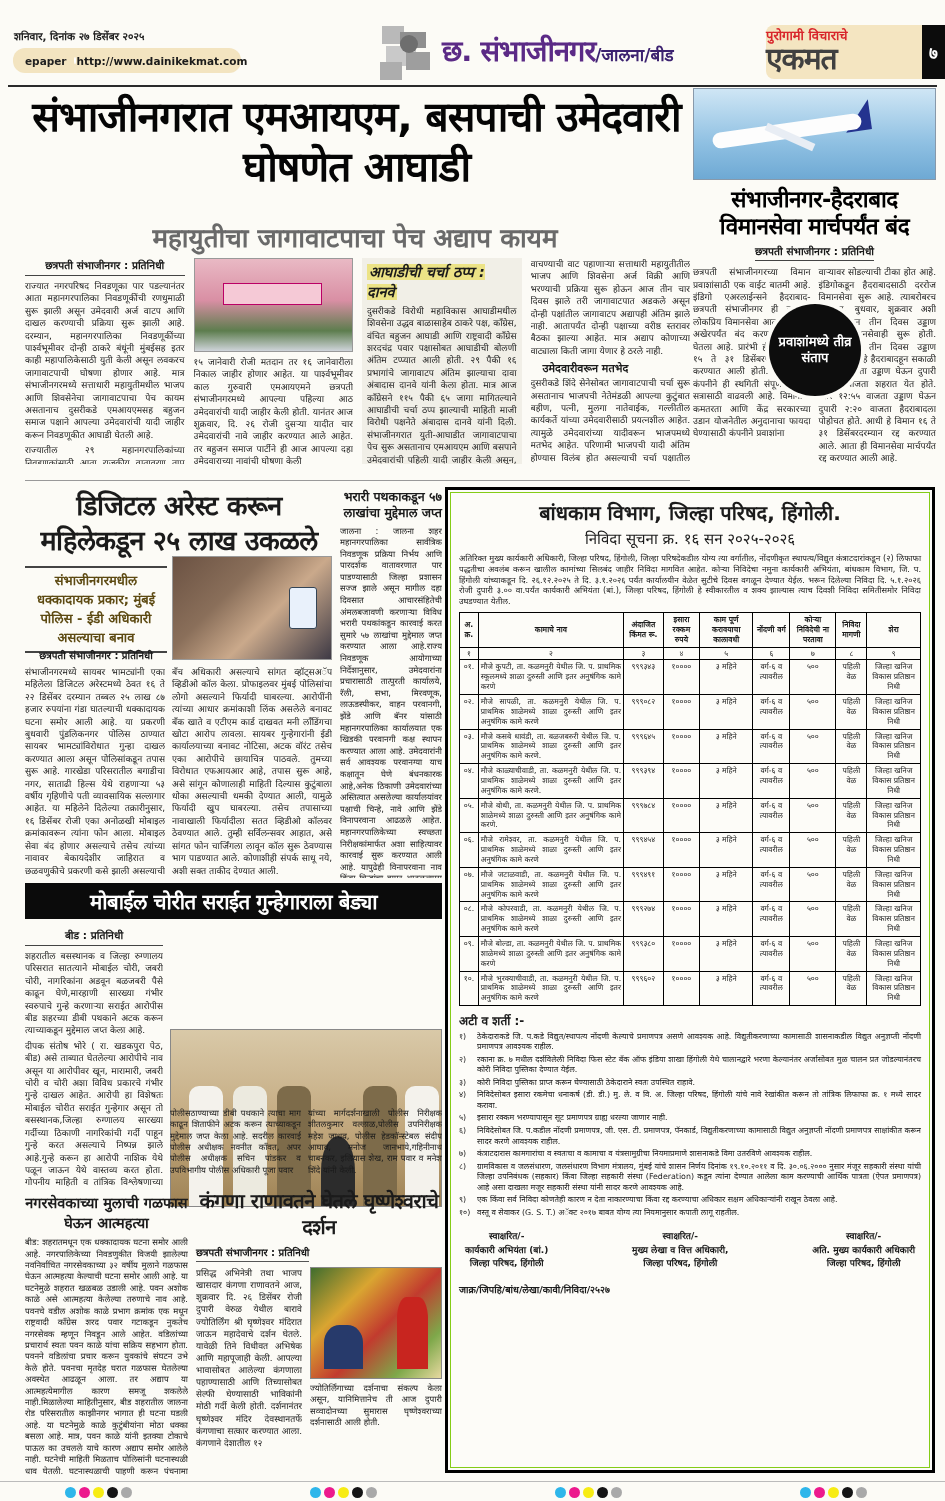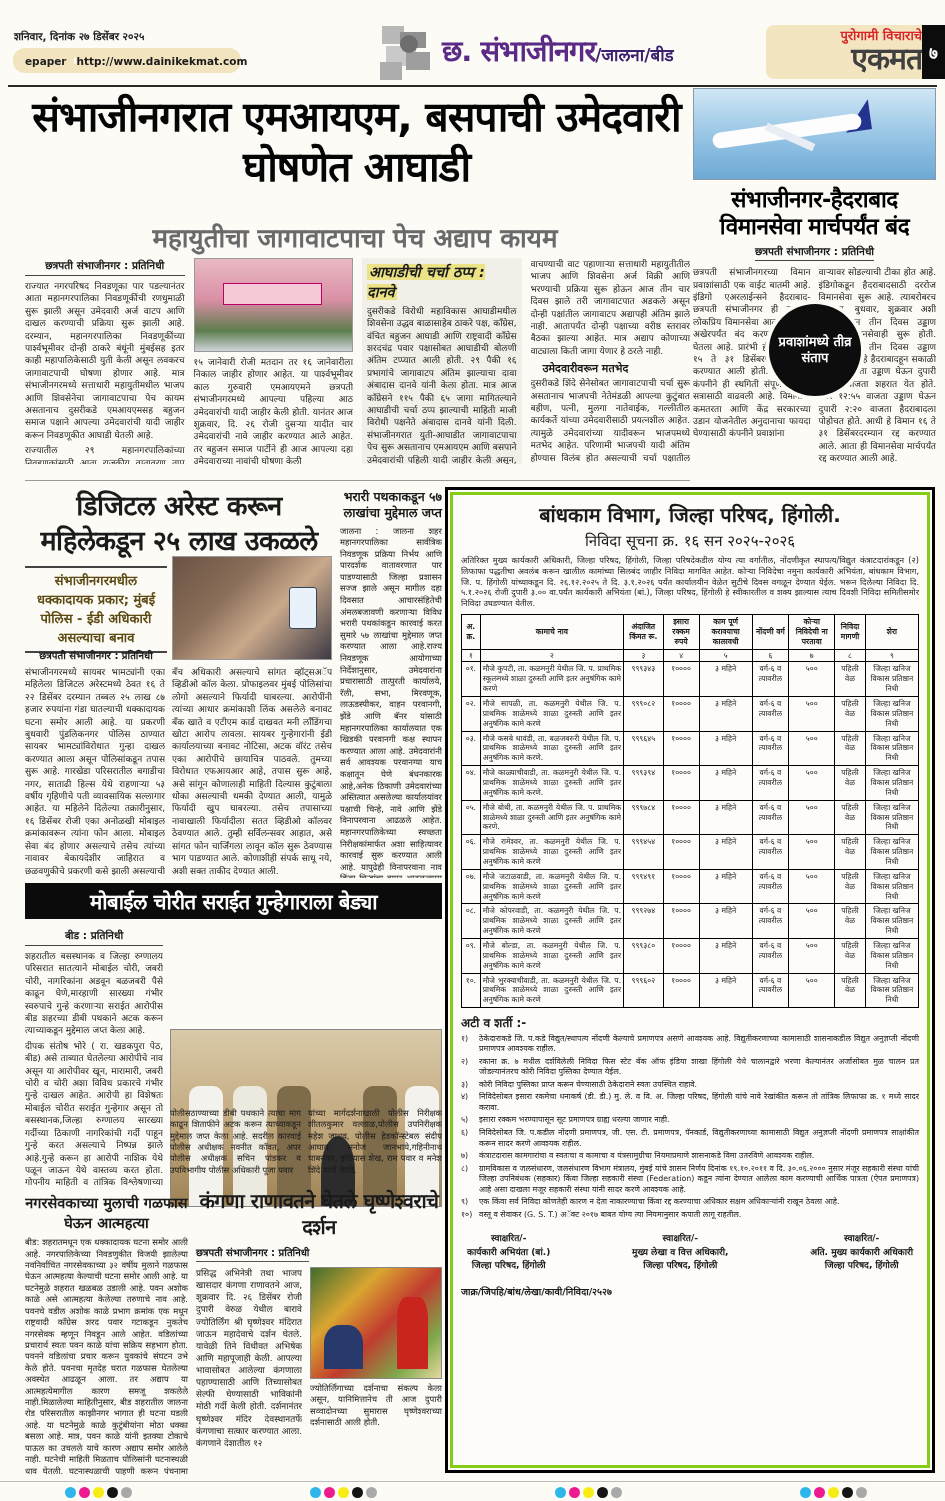--- a/index.html
+++ b/index.html
@@ -15,21 +15,21 @@
               display:flex;align-items:center;gap:5px;padding-left:12px;box-sizing:border-box;}
   .epaper-box .lbl{font-size:10.5px;font-weight:bold;color:#222;}
   .globe{width:11px;height:11px;border-radius:50%;background:#d8262b;display:inline-block;position:relative;}
   .globe:after{content:"";position:absolute;inset:2px;border:1px solid #fff;border-radius:50%;}
   .epaper-box .url{font-size:10.5px;font-weight:bold;color:#1b1b1b;}
   .logo-collage{left:376px;top:22px;width:60px;height:64px;}
   .masthead{left:442px;top:30px;width:330px;height:46px;display:flex;align-items:baseline;white-space:nowrap;}
   .masthead .big{font-size:29px;font-weight:900;color:#5b2a86;letter-spacing:-1px;}
   .masthead .small{font-size:17px;font-weight:800;color:#3c2270;}
   .brand-box{left:766px;top:25px;width:156px;height:54px;background:#f4e5c1;border-radius:8px 0 0 8px;
-             display:flex;flex-direction:column;align-items:flex-end;justify-content:center;line-height:1.05;}
+             display:flex;flex-direction:column;align-items:flex-start;justify-content:center;line-height:1.05;}
   .brand-top{font-size:13px;font-weight:800;color:#d8262b;}
   .brand-name{font-size:30px;font-weight:900;color:#e01f26;letter-spacing:-1px;}
   .pageno-box{left:922px;top:25px;width:23px;height:54px;background:#0c0c0c;color:#fff;
               display:flex;align-items:center;justify-content:center;font-size:17px;font-weight:bold;}
   .hdr-rule{left:8px;top:85px;width:929px;height:0;border-top:2px solid #2a2a2a;}
 
   
   .lead-h1{left:25px;top:92px;width:663px;font-size:41px;line-height:1.22;font-weight:900;color:#050505;
            text-align:center;letter-spacing:-1px;}
   .lead-h2{left:60px;top:219px;width:590px;font-size:26px;font-weight:800;color:#6a6a6a;text-align:center;}
@@ -95,21 +95,21 @@
   .kan-h{font-size:20px;font-weight:900;text-align:center;line-height:1.3;letter-spacing:-0.5px;}
   .kan-byline{font-size:10px;font-weight:bold;margin-top:5px;border-bottom:1px solid #555;display:inline-block;padding-bottom:2px;}
   .kan-row{display:flex;gap:8px;margin-top:5px;}
   .kan-body{width:106px;font-size:8.8px;line-height:1.38;text-align:justify;height:218px;overflow:hidden;}
   .photo-temple{width:100%;height:112px;border:1px solid #888;box-sizing:border-box;
                 background:linear-gradient(135deg,#3f6d2e 0%,#d9a531 30%,#c23b2e 55%,#7ea84a 80%,#e7d9a0 100%);position:relative;}
   .kan-cap{margin-top:4px;font-size:8.4px;line-height:1.35;text-align:justify;}
 
   
   .tender{left:445px;top:487px;width:490px;height:986px;border:3px solid #000;box-sizing:border-box;background:#fdfcf8;}
-  .tender-inner{position:absolute;inset:2px;border:3px solid #84cc16;padding:6px 8px;box-sizing:border-box;overflow:hidden;}
+  .tender-inner{position:absolute;inset:2px;border:1px solid #84cc16;padding:6px 8px;box-sizing:border-box;overflow:hidden;}
   .tender-title{font-size:20px;font-weight:900;text-align:center;}
   .tender-sub{font-size:15px;font-weight:400;text-align:center;margin-top:2px;}
   .tender-intro{font-size:8.2px;line-height:1.32;text-align:justify;margin-top:5px;}
   table.tt{width:100%;border-collapse:collapse;margin-top:5px;}
   .tt th,.tt td{border:1px solid #000;font-size:7.6px;line-height:1.3;padding:2px 2px;text-align:center;vertical-align:top;}
   .tt th{font-weight:800;vertical-align:middle;}
   .tt td.tname{text-align:justify;}
   .tt .numrow td{padding:1px;font-size:7.4px;}
   .terms-title{font-size:12px;font-weight:900;margin-top:6px;}
   .term{display:flex;gap:4px;font-size:7.9px;line-height:1.3;margin-top:2.5px;}

